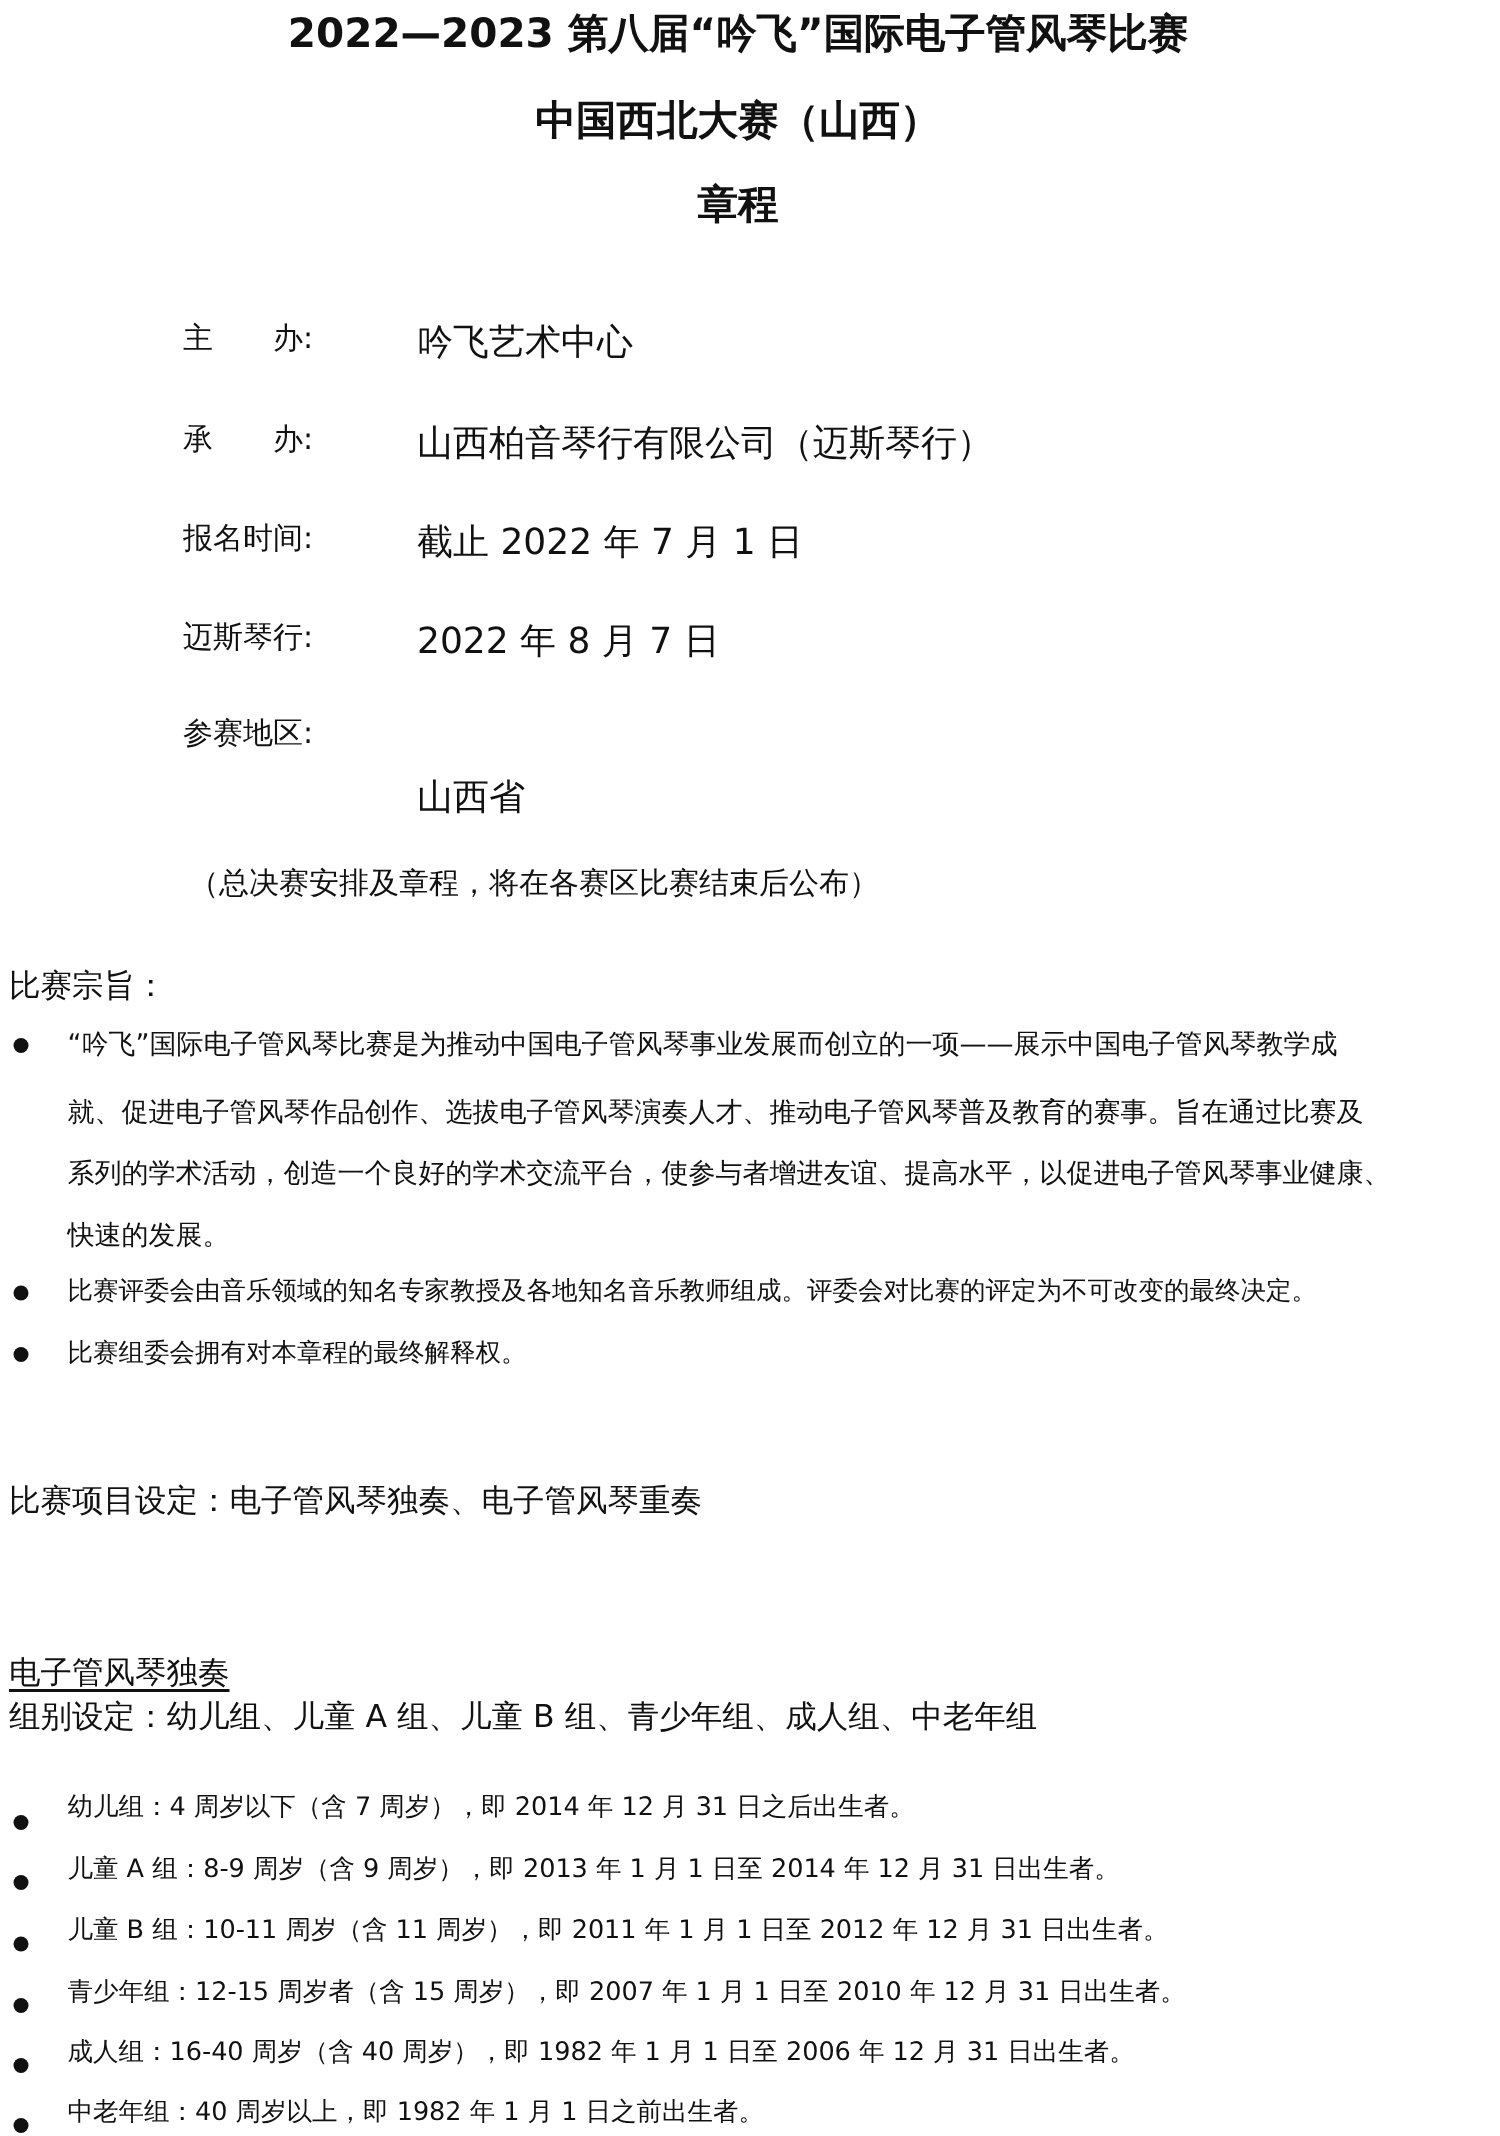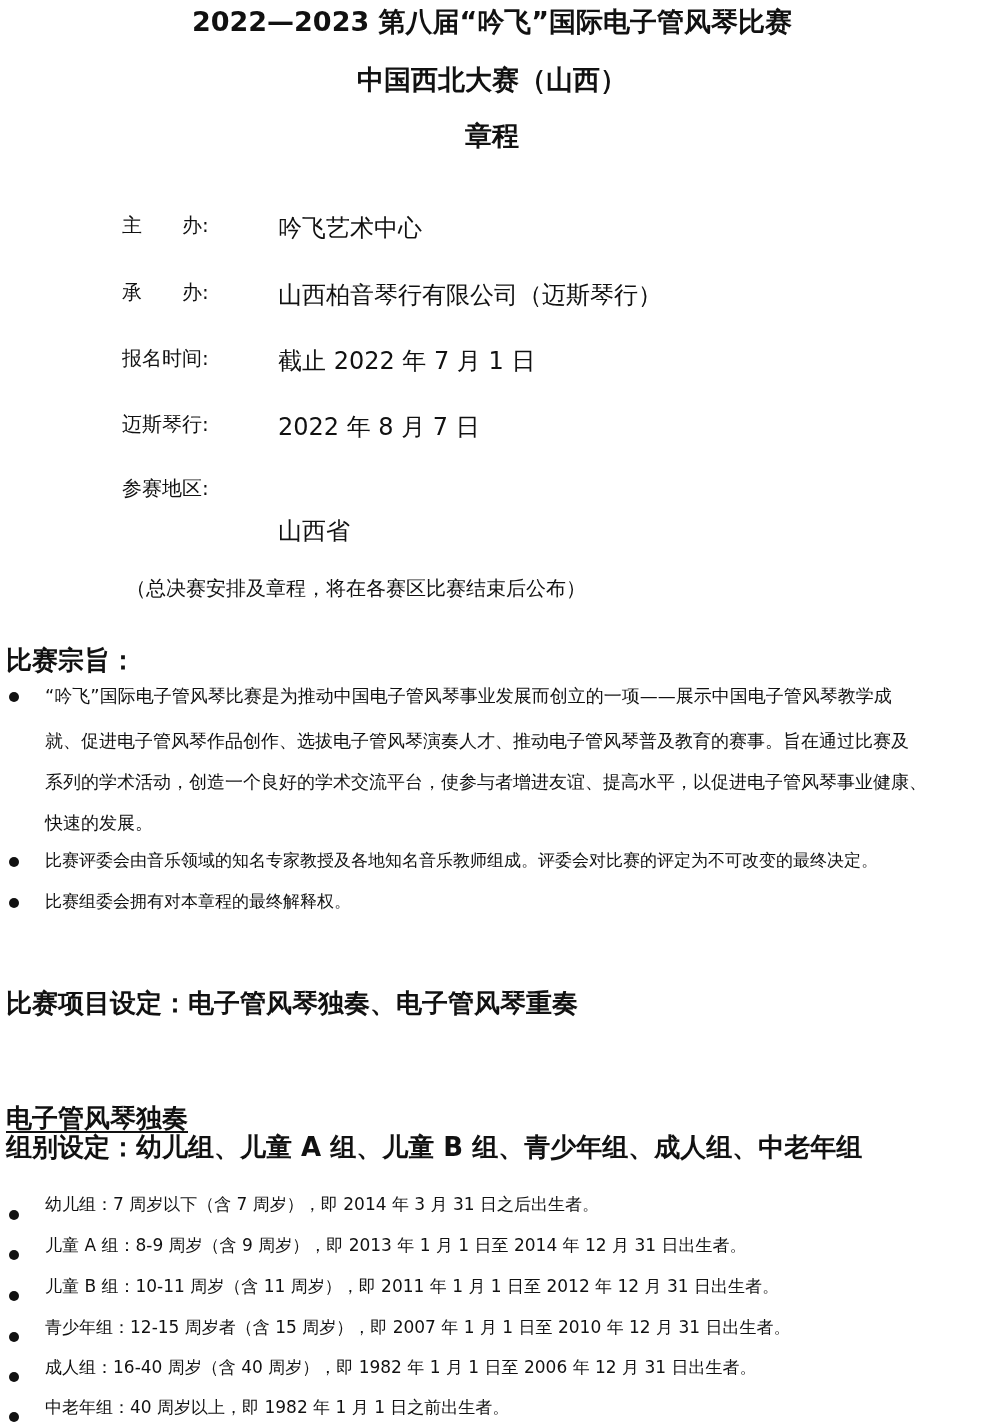--- a/index.html
+++ b/index.html
@@ -9,21 +9,21 @@
       color: #111111;
     }
     .abs { position: absolute; white-space: nowrap; }
     .title {
       left: 0; width: 984px; text-align: center;
       font-weight: bold; font-size: 27px; letter-spacing: 0px;
     }
     .info-label { left: 122px; font-size: 20px; }
     .info-value { left: 278px; font-size: 24px; }
     .note { left: 126px; font-size: 20px; }
-    .h-section { left: 6px; font-weight: bold; font-size: 26px; }
+    .h-section { left: 6px; font-weight: normal; font-size: 21px; }
     .h-underline { text-decoration: underline; text-underline-offset: 4px; margin-top: 48px; }
     .bullet-dot {
       position: absolute; width: 10px; height: 10px; border-radius: 50%;
       background: #111; left: 9px;
     }
     .bullet-text { left: 45px; font-size: 18px; }
     .para { left: 45px; font-size: 18px; }
     .small { font-size: 17px; }
   </style>
 </head>
@@ -65,21 +65,21 @@
 
 <span class="bullet-dot" style="top:898px;"></span>
 <div class="abs bullet-text small" style="top:890px;">比赛组委会拥有对本章程的最终解释权。</div>
 
 <div class="abs h-section" style="top:986px;">比赛项目设定：电子管风琴独奏、电子管风琴重奏</div>
 <div class="abs h-section h-underline" style="top:1053px;">电子管风琴独奏</div>
 
 <div class="abs h-section" style="top:1130px;">组别设定：幼儿组、儿童 A 组、儿童 B 组、青少年组、成人组、中老年组</div>
 
 <span class="bullet-dot" style="top:1210px;"></span>
-<div class="abs bullet-text small" style="top:1193px;">幼儿组：7 周岁以下（含 7 周岁），即 2014 年 3 月 31 日之后出生者。</div>
+<div class="abs bullet-text small" style="top:1193px;">幼儿组：4 周岁以下（含 7 周岁），即 2014 年 12 月 31 日之后出生者。</div>
 
 <span class="bullet-dot" style="top:1250px;"></span>
 <div class="abs bullet-text small" style="top:1234px;">儿童 A 组：8-9 周岁（含 9 周岁），即 2013 年 1 月 1 日至 2014 年 12 月 31 日出生者。</div>
 
 <span class="bullet-dot" style="top:1291px;"></span>
 <div class="abs bullet-text small" style="top:1275px;">儿童 B 组：10-11 周岁（含 11 周岁），即 2011 年 1 月 1 日至 2012 年 12 月 31 日出生者。</div>
 
 <span class="bullet-dot" style="top:1332px;"></span>
 <div class="abs bullet-text small" style="top:1316px;">青少年组：12-15 周岁者（含 15 周岁），即 2007 年 1 月 1 日至 2010 年 12 月 31 日出生者。</div>
 

